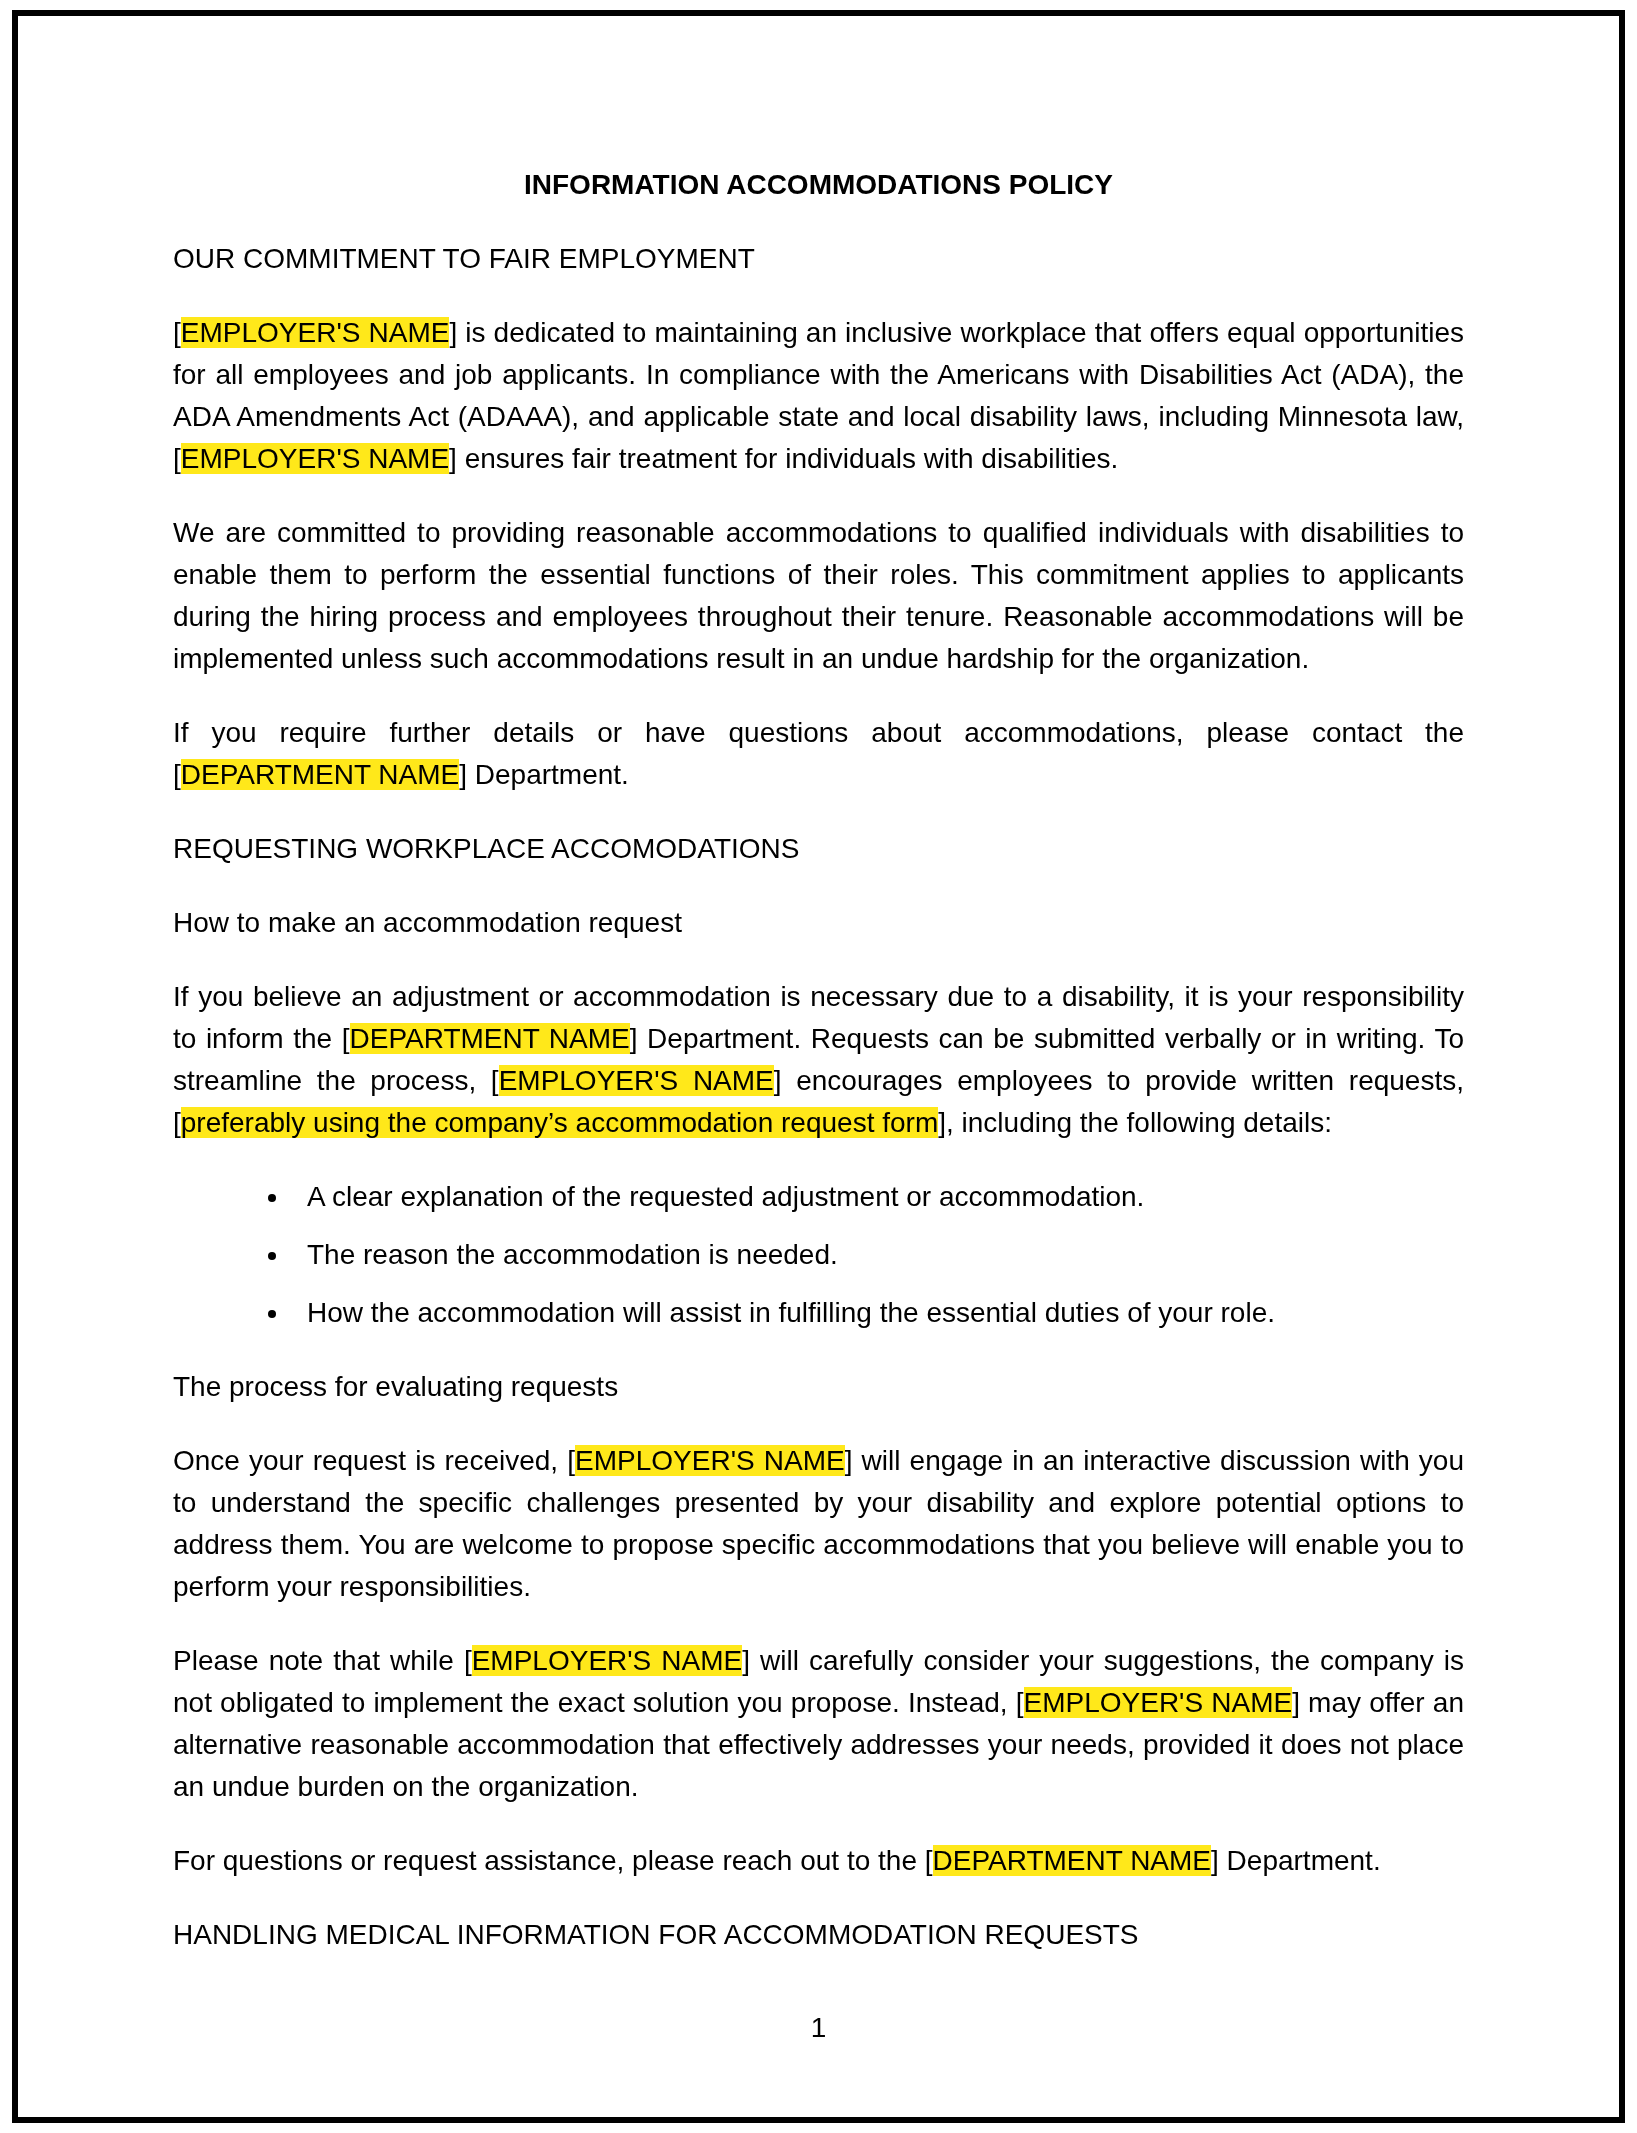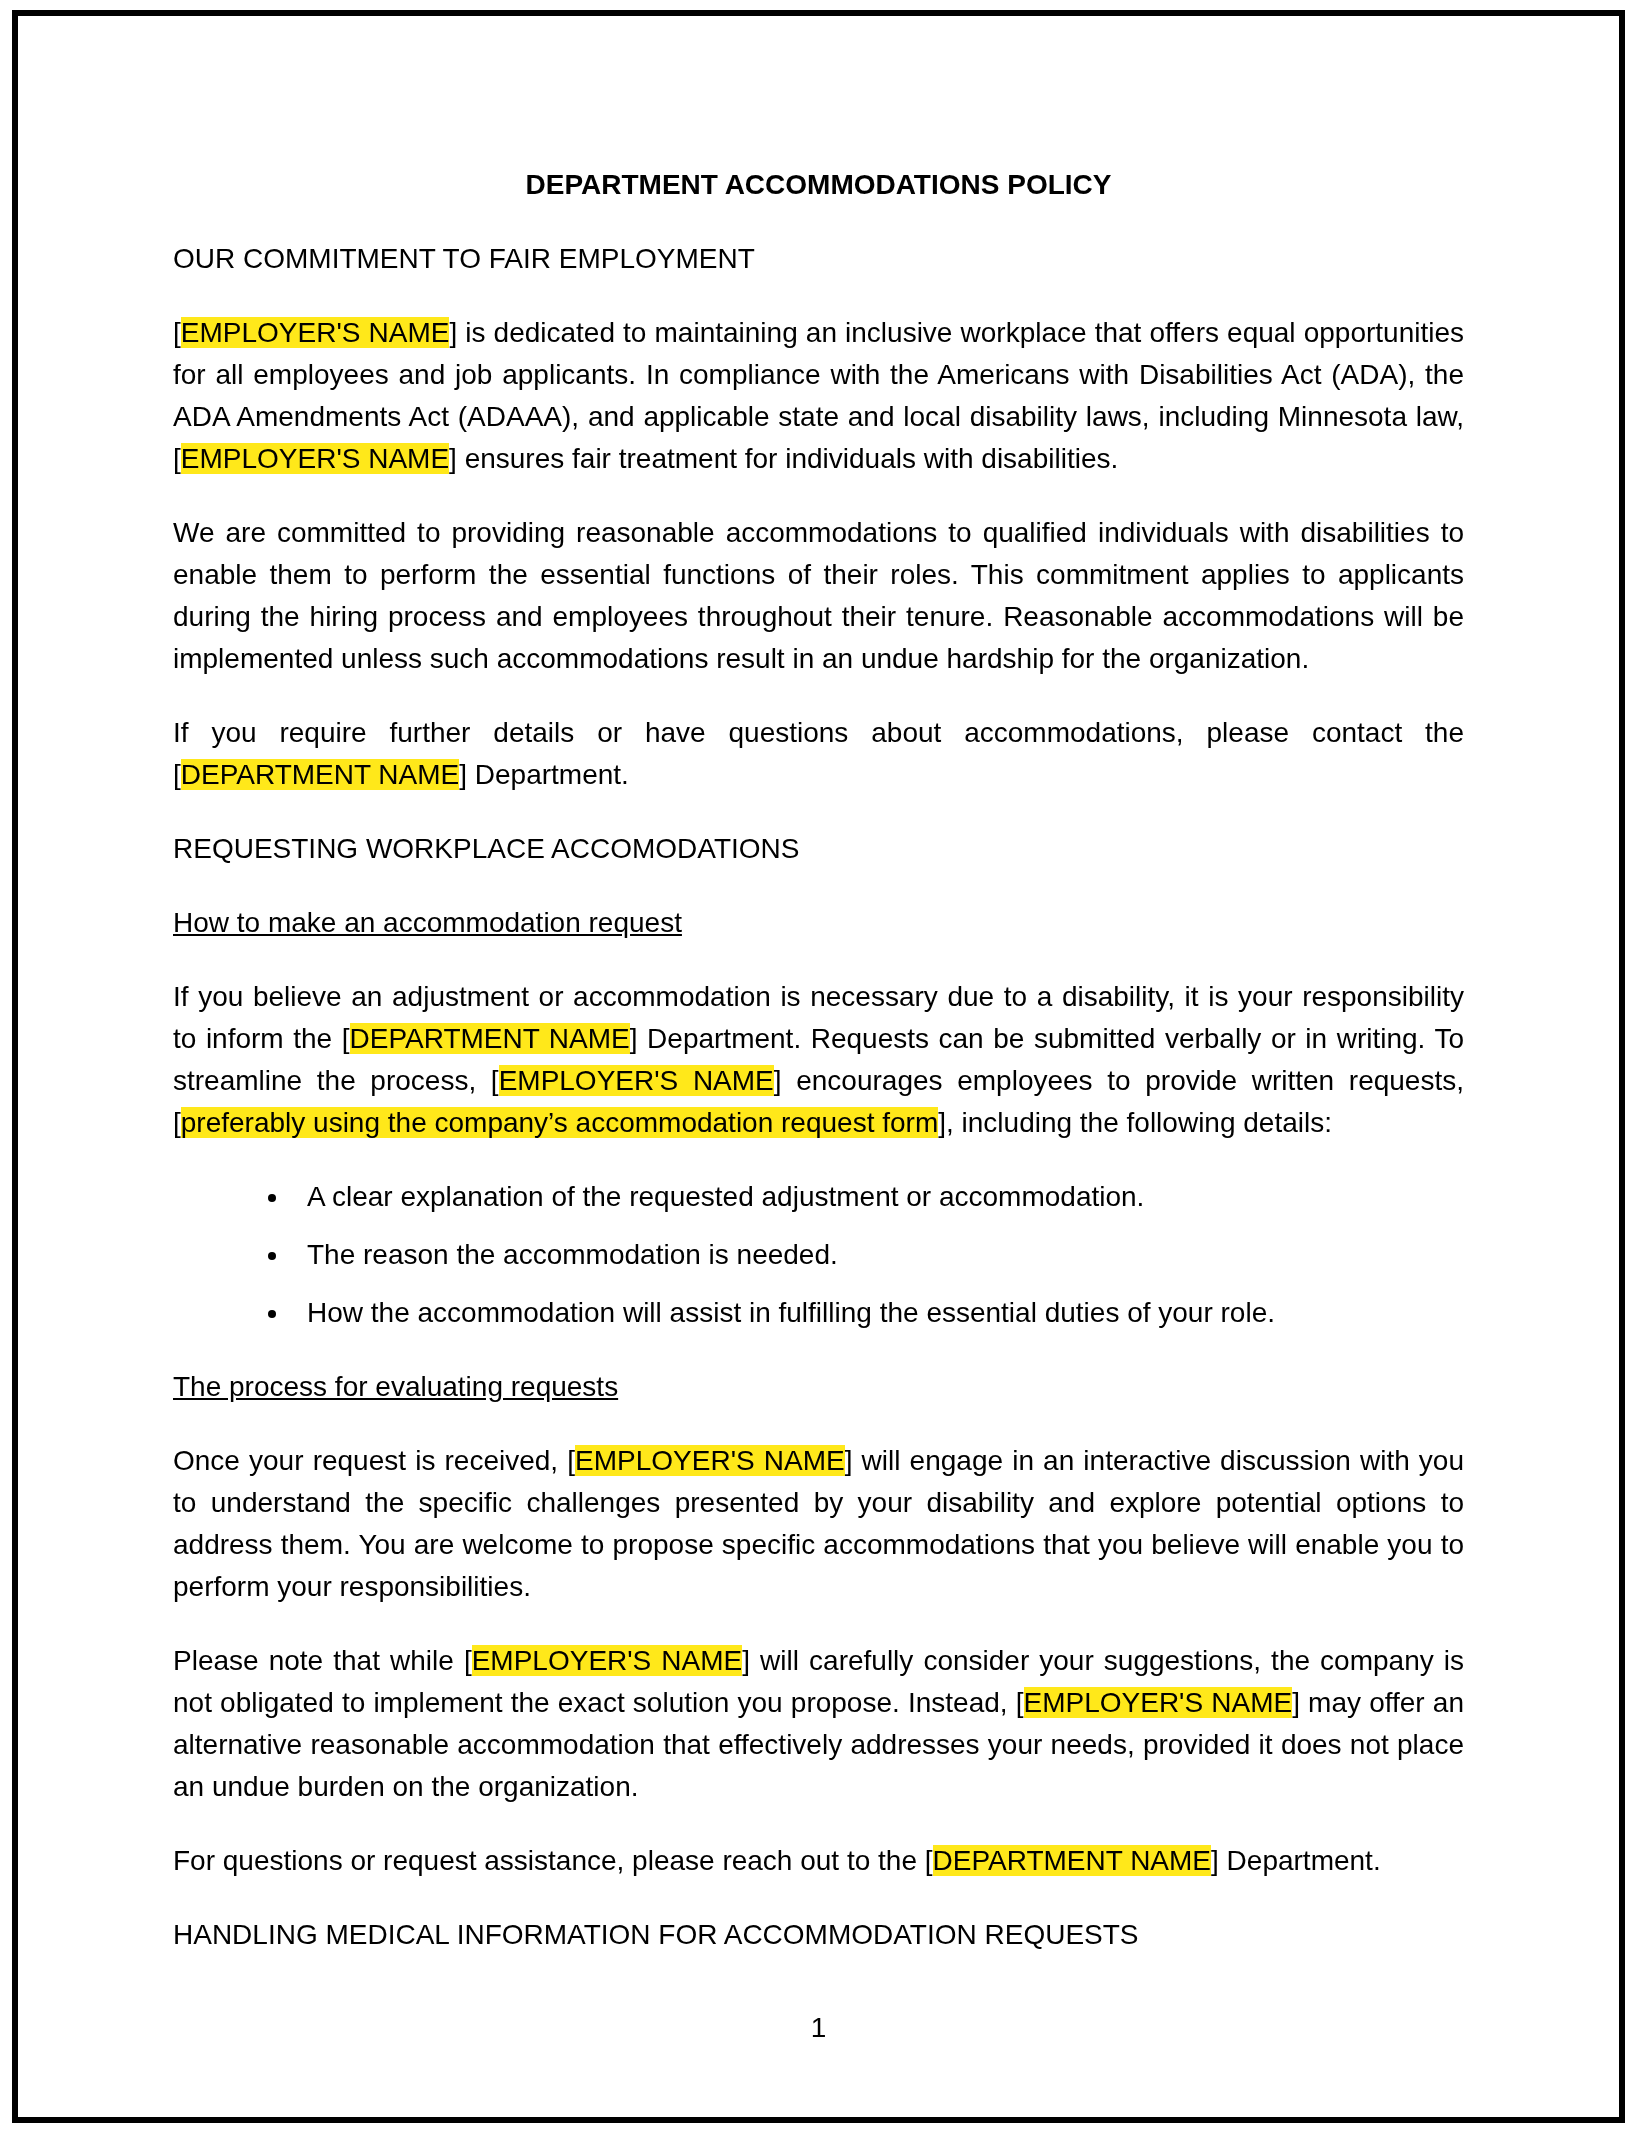--- a/index.html
+++ b/index.html
@@ -31,21 +31,20 @@
     text-align: center;
     font-weight: 700;
     margin: 0 0 32px 0;
   }
   .heading {
     font-weight: 400;
     margin: 0 0 32px 0;
     text-align: left;
   }
   .subheading {
-    text-decoration: underline;
     margin: 0 0 32px 0;
     text-align: left;
   }
   p.para {
     margin: 4px 0 32px 0;
     text-align: justify;
   }
   ul.bullets {
     margin: 0 0 32px 0;
     padding-left: 102px;
@@ -66,21 +65,21 @@
     text-align: center;
     font-size: 28px;
     line-height: 34px;
   }
 </style>
 </head>
 <body>
 
 <div class="frame">
   <div class="content">
-      <div class="title">DEPARTMENT ACCOMMODATIONS POLICY</div>
+      <div class="title">INFORMATION ACCOMMODATIONS POLICY</div>
       <div class="heading">OUR COMMITMENT TO FAIR EMPLOYMENT</div>
       <p class="para"><span class="txt">[</span><span class="hl">EMPLOYER'S NAME</span><span class="txt">] is dedicated to maintaining an inclusive workplace that offers equal opportunities for all employees and job applicants. In compliance with the Americans with Disabilities Act (ADA), the ADA Amendments Act (ADAAA), and applicable state and local disability laws, including Minnesota law, [</span><span class="hl">EMPLOYER'S NAME</span><span class="txt">] ensures fair treatment for individuals with disabilities.</span></p>
       <p class="para"><span class="txt">We are committed to providing reasonable accommodations to qualified individuals with disabilities to enable them to perform the essential functions of their roles. This commitment applies to applicants during the hiring process and employees throughout their tenure. Reasonable accommodations will be implemented unless such accommodations result in an undue hardship for the organization.</span></p>
       <p class="para"><span class="txt">If you require further details or have questions about accommodations, please contact the [</span><span class="hl">DEPARTMENT NAME</span><span class="txt">] Department.</span></p>
       <div class="heading">REQUESTING WORKPLACE ACCOMODATIONS</div>
       <div class="subheading">How to make an accommodation request</div>
       <p class="para"><span class="txt">If you believe an adjustment or accommodation is necessary due to a disability, it is your responsibility to inform the [</span><span class="hl">DEPARTMENT NAME</span><span class="txt">] Department. Requests can be submitted verbally or in writing. To streamline the process, [</span><span class="hl">EMPLOYER'S NAME</span><span class="txt">] encourages employees to provide written requests, [</span><span class="hl">preferably using the company’s accommodation request form</span><span class="txt">], including the following details:</span></p>
       <ul class="bullets">
         <li>A clear explanation of the requested adjustment or accommodation.</li>
         <li>The reason the accommodation is needed.</li>

